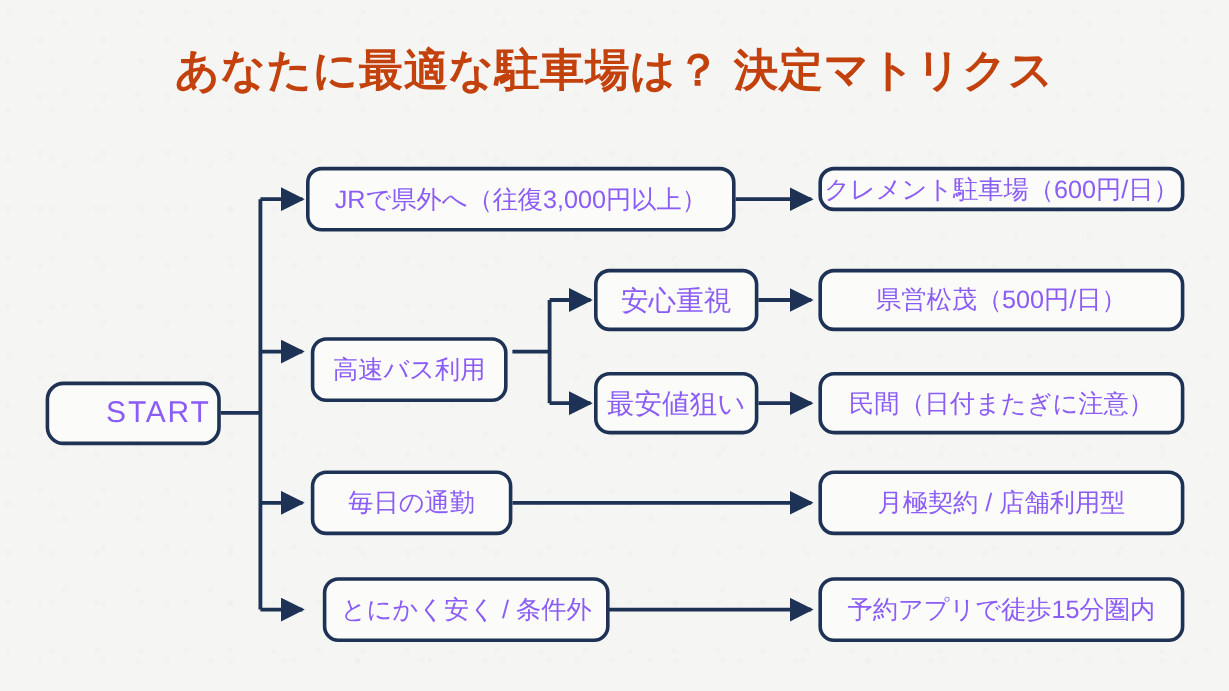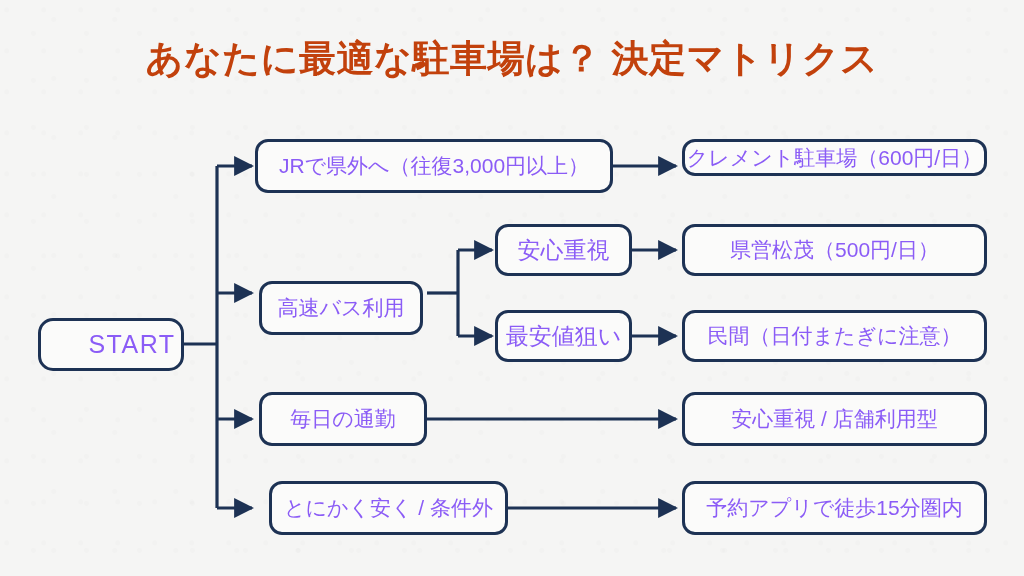--- a/index.html
+++ b/index.html
@@ -139,17 +139,17 @@
   <div class="node subnode" style="left:495px; top:224px; width:137px; height:52px;">安心重視</div>
 
   <div class="node subnode" style="left:495px; top:310px; width:137px; height:52px;">最安値狙い</div>
 
   <div class="node result" style="left:682px; top:139px; width:305px; height:37px;">クレメント駐車場（600円/日）</div>
 
   <div class="node result" style="left:682px; top:224px; width:305px; height:52px;">県営松茂（500円/日）</div>
 
   <div class="node result" style="left:682px; top:310px; width:305px; height:52px;">民間（日付またぎに注意）</div>
 
-  <div class="node result" style="left:682px; top:392px; width:305px; height:54px;">安心重視 / 店舗利用型</div>
+  <div class="node result" style="left:682px; top:392px; width:305px; height:54px;">月極契約 / 店舗利用型</div>
 
   <div class="node result" style="left:682px; top:481px; width:305px; height:54px;">予約アプリで徒歩15分圏内</div>
 
 </div>
 
 </body></html>

